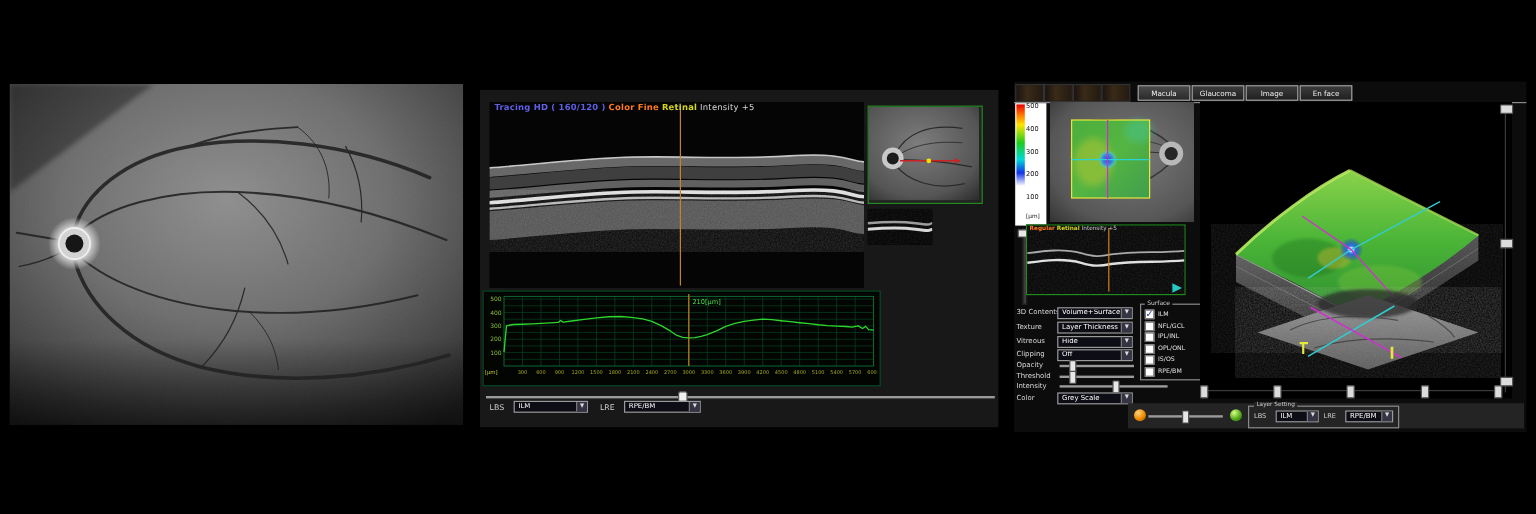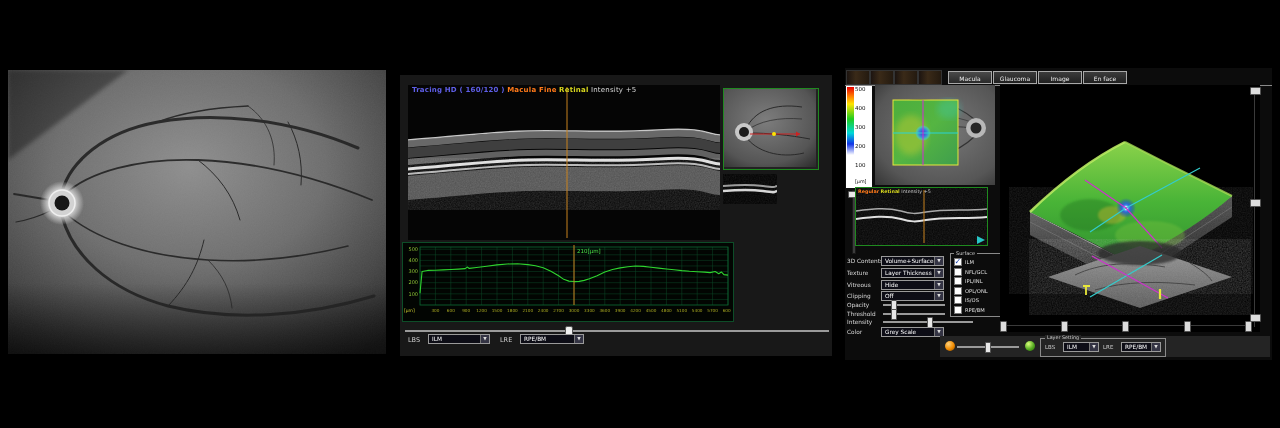--- a/index.html
+++ b/index.html
@@ -160,21 +160,21 @@
           <path d="M0,84 C40,81 80,76 120,75 S200,77 250,74 S300,79 312,79" stroke="#e2e2e2" stroke-width="3"></path>
           <path d="M0,89 C40,86 80,81 120,80 S200,82 250,79 S300,84 312,84" stroke="#b8b8b8" stroke-width="2"></path>
           <path d="M0,103 C40,100 80,95 120,94 S200,96 250,93 S300,98 312,98" stroke="#5a5a5a" stroke-width="24" opacity="0.9"></path>
         </g>
         <rect x="0" y="78" width="312" height="42" filter="url(#speckle)" opacity="0.45"></rect>
         <line x1="159" y1="2" x2="159" y2="153" stroke="#c8821e" stroke-width="1"></line>
       </svg>
     </div>
     <div id="bscan-header" class="abs">
       <span class="t1">Tracing HD ( 160/120 )</span>
-      <span class="t2">Macula Fine</span>
+      <span class="t2">Color Fine</span>
       <span class="t3">Retinal</span>
       <span class="t4">Intensity +5</span>
     </div>
 
     <div id="mini-fundus" class="abs">
       <svg width="92" height="78" viewBox="0 0 92 78">
         <defs>
           <radialGradient id="mfbg" cx="45%" cy="40%" r="80%">
             <stop offset="0" stop-color="#7d7d7d"></stop>
               <stop offset="0.7" stop-color="#555"></stop>

